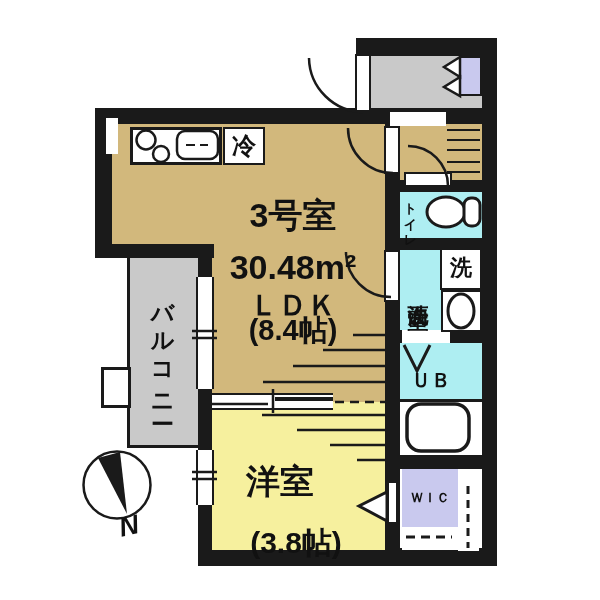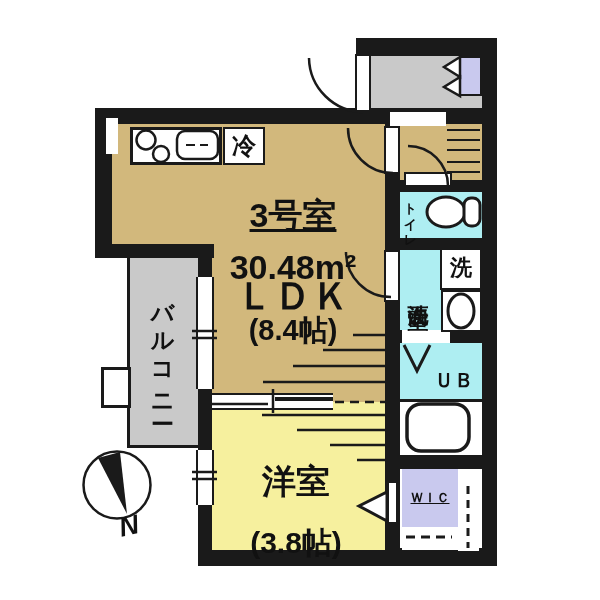--- a/index.html
+++ b/index.html
@@ -135,27 +135,27 @@
         <line x1="192" y1="338" x2="217" y2="338"></line>
       <line x1="192" y1="472" x2="217" y2="472"></line>
         <line x1="192" y1="479" x2="217" y2="479"></line>
     </g>
 
     <circle cx="117" cy="485" r="33.5" fill="#fff" stroke="#1a1a1a" stroke-width="2.5"></circle>
     <polygon points="127,514 98,458 120,452" fill="#1a1a1a"></polygon>
   </svg>
 
   <div class="lbl" style="left:223px;top:133px;width:42px;font-size:24px;">冷</div>
-  <div class="lbl" style="left:193px;top:198px;width:200px;font-size:34px;text-decoration:underline;">3号室</div>
+  <div class="lbl" style="left:193px;top:198px;width:200px;font-size:34px;">3号室</div>
   <div class="lbl" style="left:193px;top:237px;width:200px;font-size:34px;margin-top:13px;">30.48m²</div>
-  <div class="lbl" style="left:193px;top:277px;width:200px;font-size:38px;">ＬＤＫ</div>
+  <div class="lbl" style="left:193px;top:290px;width:200px;font-size:29px;">ＬＤＫ</div>
   <div class="lbl" style="left:193px;top:315px;width:200px;font-size:29px;">(8.4帖)</div>
   <div class="vlbl" style="left:148px;top:266px;height:170px;font-size:23px;letter-spacing:5px;">バルコニー</div>
-  <div class="lbl" style="left:196px;top:464px;width:200px;font-size:34px;">洋室</div>
+  <div class="lbl" style="left:180px;top:464px;width:200px;font-size:34px;">洋室</div>
   <div class="lbl" style="left:196px;top:504px;width:200px;font-size:30px;margin-top:23px;">(3.8帖)</div>
   <div class="vlbl" style="left:401px;top:194px;height:44px;font-size:13px;letter-spacing:1px;">トイレ</div>
   <div class="vlbl" style="left:404px;top:252px;height:78px;font-size:21px;letter-spacing:2px;">洗面室</div>
   <div class="lbl" style="left:440px;top:256px;width:42px;font-size:22px;">洗</div>
-  <div class="lbl" style="left:421px;top:370px;width:66px;font-size:20px;">ＵＢ</div>
-  <div class="lbl" style="left:402px;top:491px;width:56px;font-size:13px;text-decoration:underline;">ＷＩＣ</div>
+  <div class="lbl" style="left:398px;top:370px;width:66px;font-size:20px;">ＵＢ</div>
+  <div class="lbl" style="left:402px;top:491px;width:56px;font-size:13px;">ＷＩＣ</div>
   <div class="lbl" style="left:109px;top:512px;width:40px;font-size:27px;font-style:italic;transform:rotate(-12deg);">N</div>
 
 </div>
 
 </body></html>

